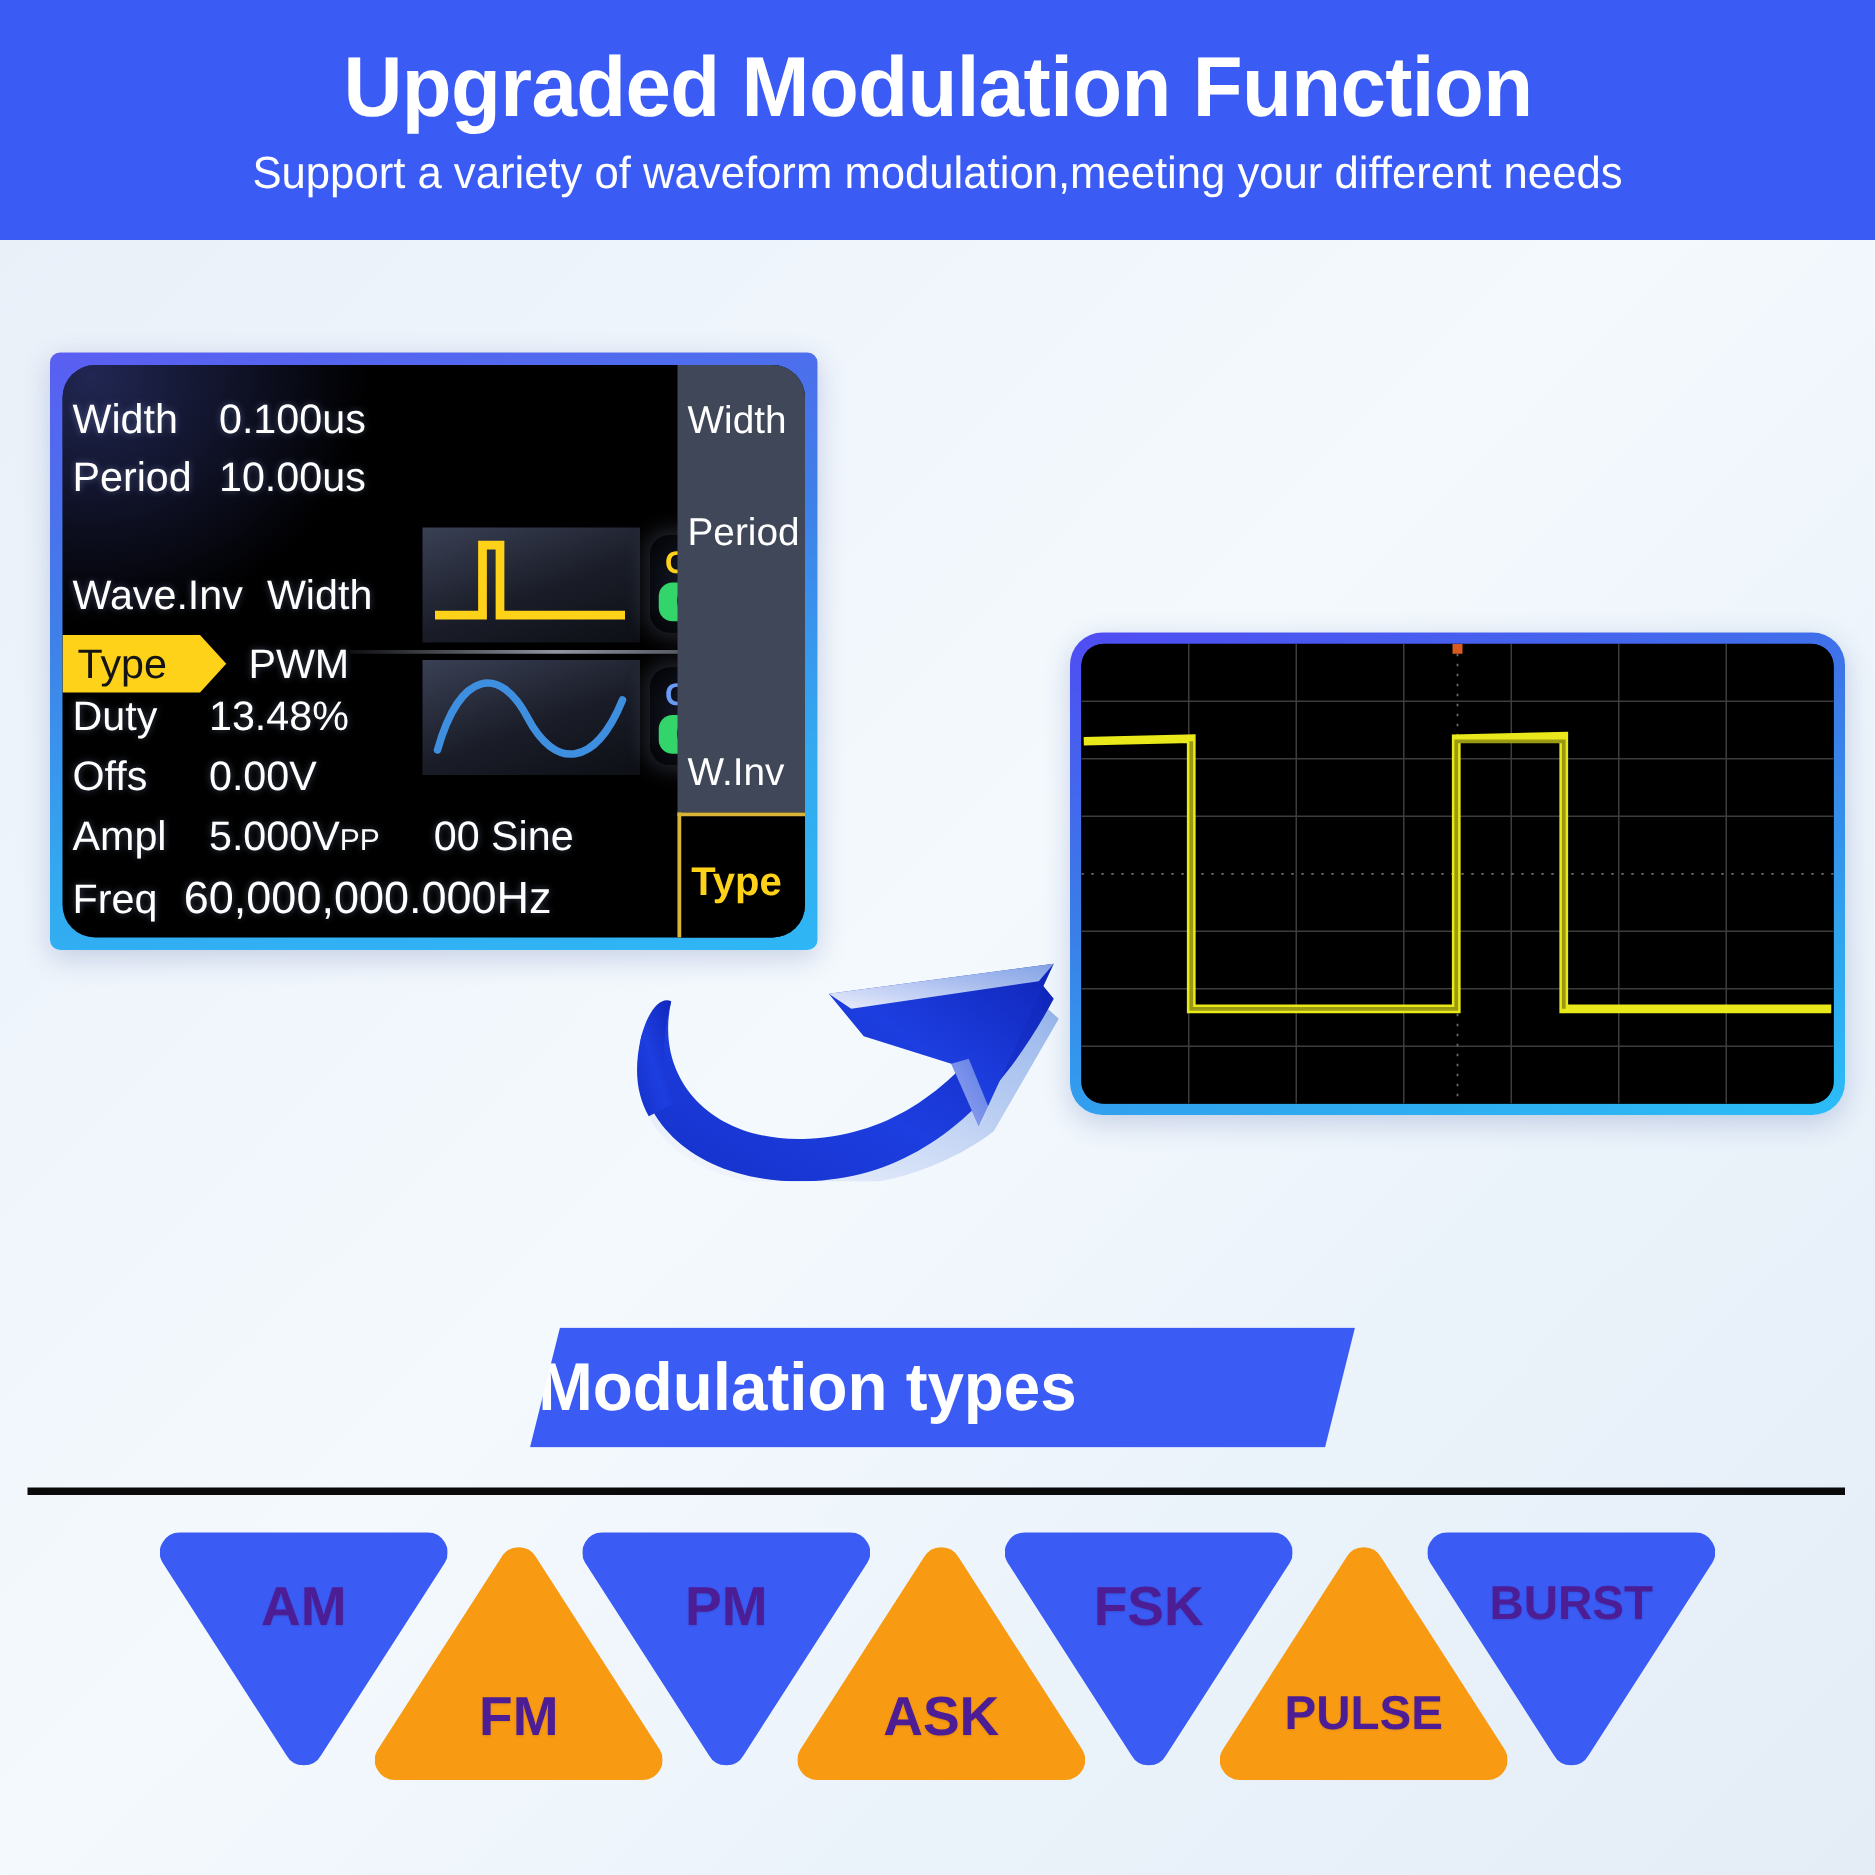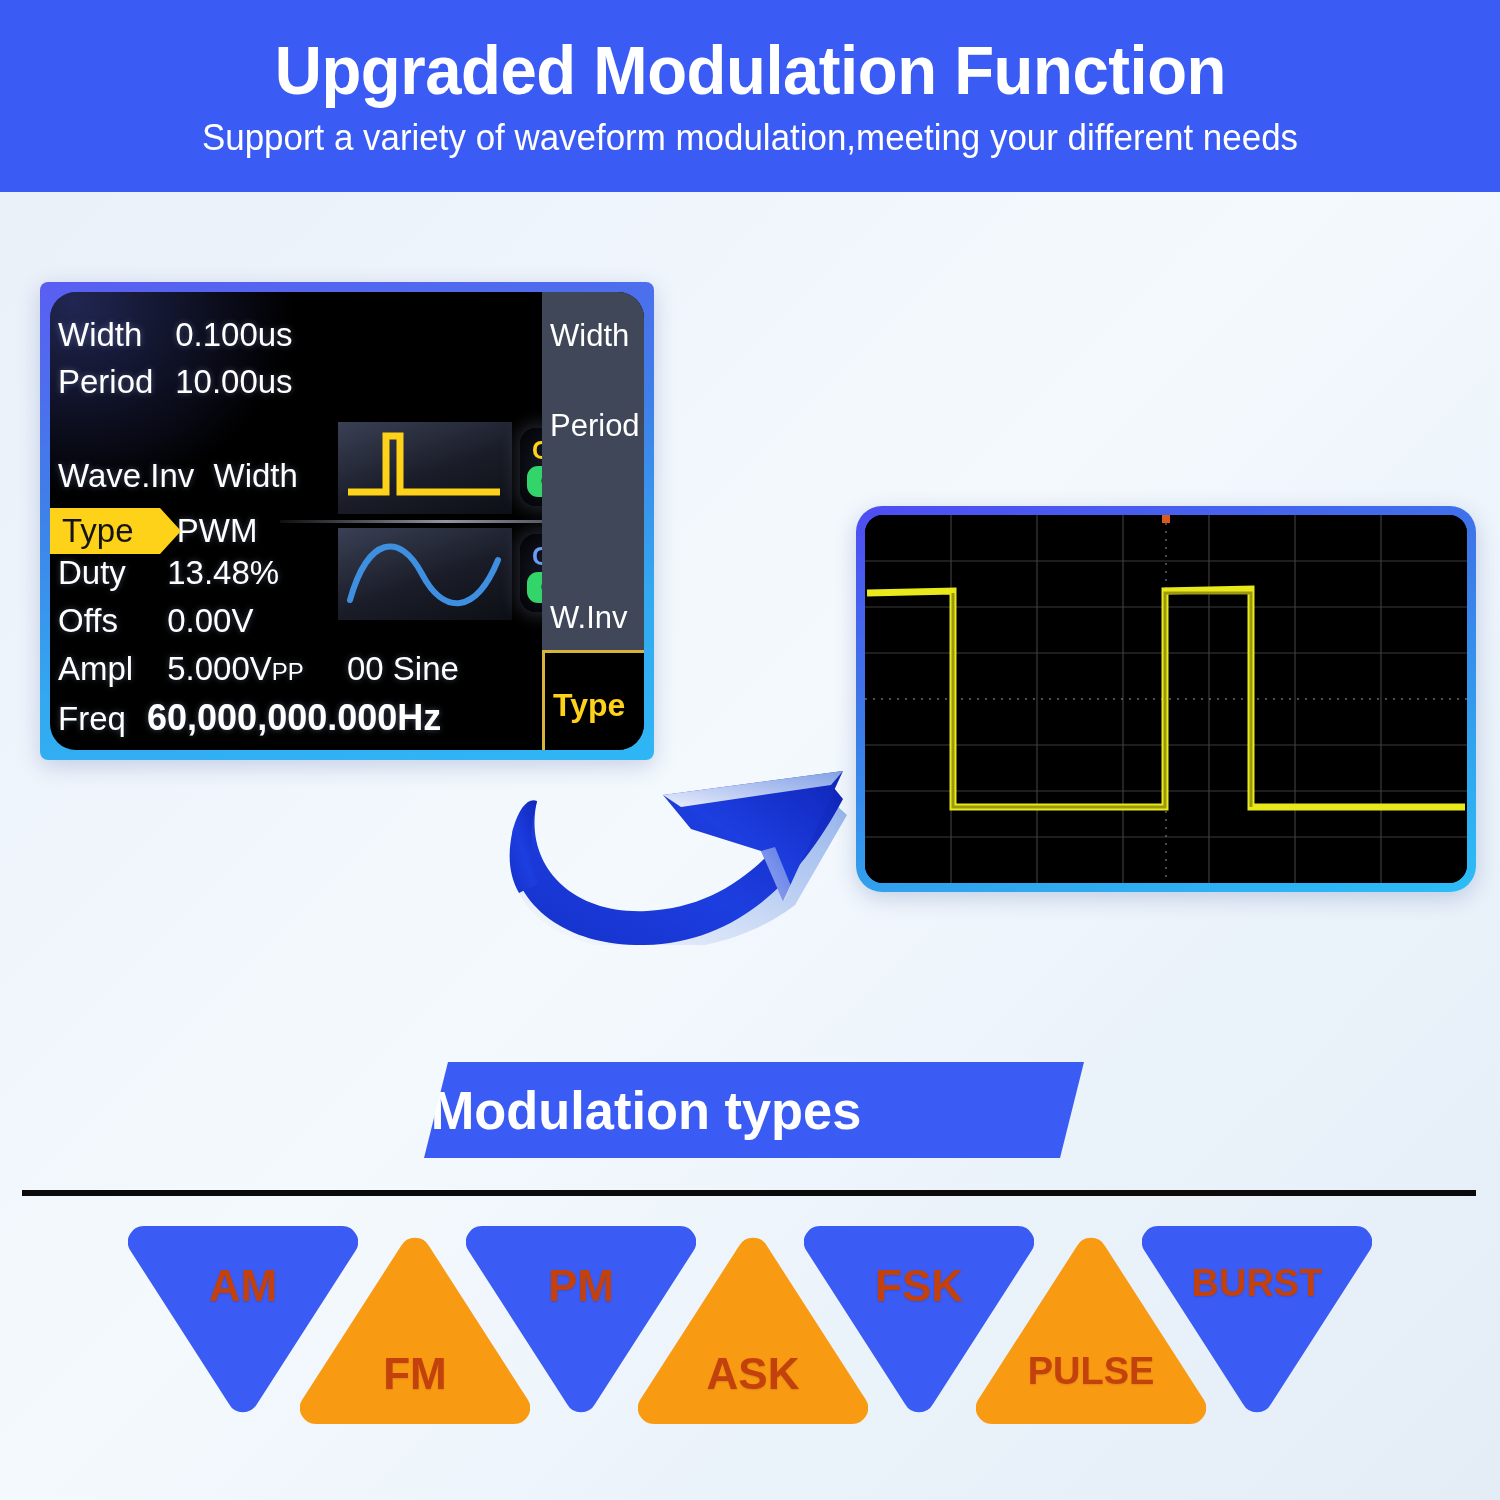--- a/index.html
+++ b/index.html
@@ -92,21 +92,21 @@
   }
   .type-badge::after {
     content: "";
     position: absolute; right: -21px; top: 0;
     width: 0; height: 0;
     border-top: 23px solid transparent;
     border-bottom: 23px solid transparent;
     border-left: 21px solid #ffd21a;
   }
 
-  .freq-val { font-weight: 700; font-size: 36px; letter-spacing: 0px; }
+  .freq-val { font-weight: 400; font-size: 36px; letter-spacing: 0px; }
   .ampl-unit { font-size: 24px; }
   .sine-tag { margin-left: 34px; }
 
   
   .wave-box {
     position: absolute;
     width: 174px; height: 92px;
     background: linear-gradient(160deg, #3a4055 0%, #1a1d28 55%, #0d0f15 100%);
     overflow: hidden;
   }
@@ -190,21 +190,21 @@
     position: absolute; left: 22px; top: 1190px; width: 1454px; height: 6px;
     background: #0a0a0a;
   }
 
   
   .tri-row { position: absolute; left: 0; top: 1218px; width: 1500px; height: 200px; }
   .tri { position: absolute; width: 230px; height: 196px; }
   .tri svg { display: block; width: 100%; height: 100%; }
   .tri-label {
     position: absolute; left: 0; width: 100%;
-    text-align: center; color: #c2410c;
+    text-align: center; color: #4c1d95;
     font-size: 44px; font-weight: 700; line-height: 1;
     text-shadow: 0 1px 2px rgba(0,0,0,0.12);
   }
   .tri-down .tri-label { top: 42px; }
   .tri-up   .tri-label { top: 120px; }
   .tri-up   { top: 14px; }
 </style>
 </head>
 <body>
 
@@ -229,21 +229,21 @@
         <span class="pval">10.00us</span>
       </div>
 
       <div class="prow r-winv">
         <span class="plabel">Wave.Inv</span>
         <span class="pval" style="margin-left:10px">Width</span>
       </div>
 
       <div class="prow r-type">
         <span class="type-badge">Type</span>
-        <span class="pval" style="">PWM</span>
+        <span class="pval" style="margin-left:22px">PWM</span>
       </div>
 
       <div class="prow r-duty">
         <span class="plabel w-lab2">Duty</span>
         <span class="pval">13.48%</span>
       </div>
 
       <div class="prow r-offs">
         <span class="plabel w-lab2">Offs</span>
         <span class="pval">0.00V</span>

